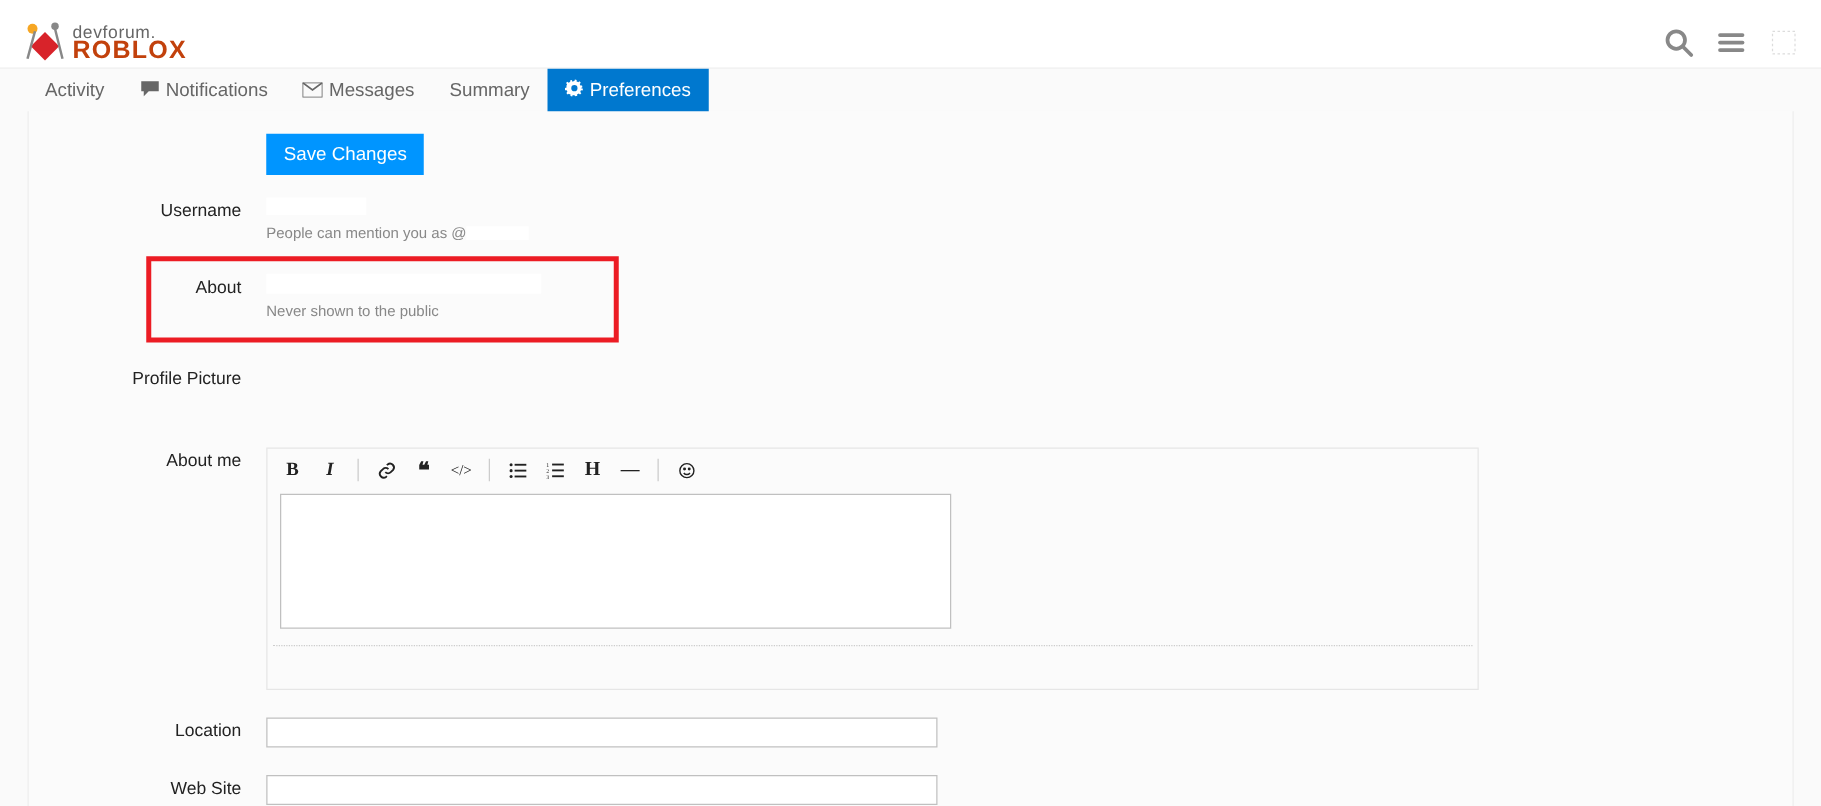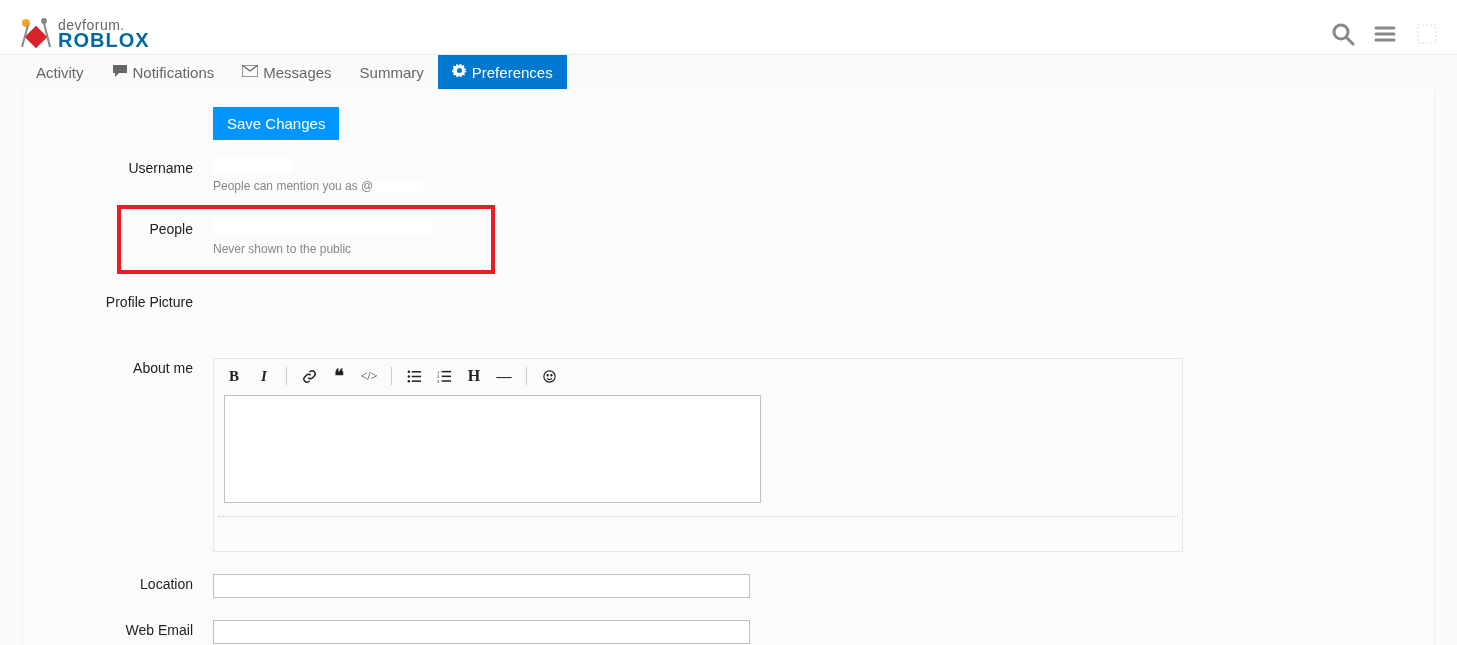--- a/index.html
+++ b/index.html
@@ -1,25 +1,25 @@
 <!DOCTYPE html>
 <html><head>
 <meta charset="utf-8">
 <style>
 * { box-sizing: border-box; margin: 0; padding: 0; }
 body { font-family: Arial, Helvetica, sans-serif; background: #fafafa; color: #222; font-size: 14px; }
 .topbar { background: #fff; padding: 16px 18px 2px; display: flex; align-items: center; justify-content: space-between; border-bottom: 1px solid #eee; height: 55px; }
 .logo { display: flex; align-items: center; gap: 4px; }
 .logo-text { line-height: 0.9; }
 .logo-text .top { font-size: 14px; color: #666; letter-spacing: 0.5px; }
-.logo-text .bot { font-size: 20px; font-weight: 900; color: #0369a1; letter-spacing: 1px; }
+.logo-text .bot { font-size: 20px; font-weight: 900; color: #c2410c; letter-spacing: 1px; }
 .top-icons { display: flex; align-items: center; gap: 18px; color: #888; }
 .icon-btn { cursor: pointer; display: inline-flex; align-items: center; justify-content: center; }
 .icon-btn svg { width: 24px; height: 24px; }
-.tabs { display: flex; align-items: center; gap: 0; padding-left: 22px; font-size: 15px; }
+.tabs { display: flex; align-items: flex-end; gap: 0; padding-left: 22px; font-size: 15px; }
 .tab { padding: 8px 14px; color: #666; cursor: pointer; display: flex; align-items: center; gap: 5px; }
 .tab .ticon { font-size: 14px; }
 .tab.active { background: #0078cf; color: #fff; }
 .panel { margin: 0 22px; background: #fbfbfb; border: 1px solid #eee; border-top: none; padding: 18px 0 40px; min-height: 560px; }
 .row { display: flex; align-items: flex-start; justify-content: center; }
 .lbl { width: 190px; text-align: right; padding-right: 20px; font-weight: 400; font-size: 14px; color: #222; padding-top: 2px; }
 .val { flex: 1; }
 .save-row { margin-bottom: 18px; }
 .save-btn { background: #0095ff; color: #fff; border: none; padding: 8px 14px; font-size: 15px; cursor: pointer; }
 .hint { font-size: 12px; color: #888; margin-top: 4px; display:block;}
@@ -123,21 +123,21 @@
   <div class="row">
     <div class="lbl">Username</div>
     <div class="val">
       <span class="masked"></span>
       <span class="hint"><span>People can mention you as @</span><span class="masked" style="width:50px;height:11px;vertical-align:middle;"></span></span>
     </div>
   </div>
 
   <div class="redbox">
     <div class="row">
-      <div class="lbl">People</div>
+      <div class="lbl">About</div>
       <div class="val">
         <span class="masked" style="width:220px;height:16px;"></span>
         <span class="hint">Never shown to the public</span>
       </div>
     </div>
   </div>
 
   <div class="row pp-row">
     <div class="lbl">Profile Picture</div>
     <div class="val"></div>
@@ -197,17 +197,17 @@
       </div>
     </div>
   </div>
 
   <div class="row field-row">
     <div class="lbl">Location</div>
     <div class="val"><input type="text" class="text-input" value="" style=""></div>
   </div>
 
   <div class="row field-row">
-    <div class="lbl">Web Email</div>
+    <div class="lbl">Web Site</div>
     <div class="val"><input type="text" class="text-input" value="" style=""></div>
   </div>
 
 </div>
 
 </body></html>

